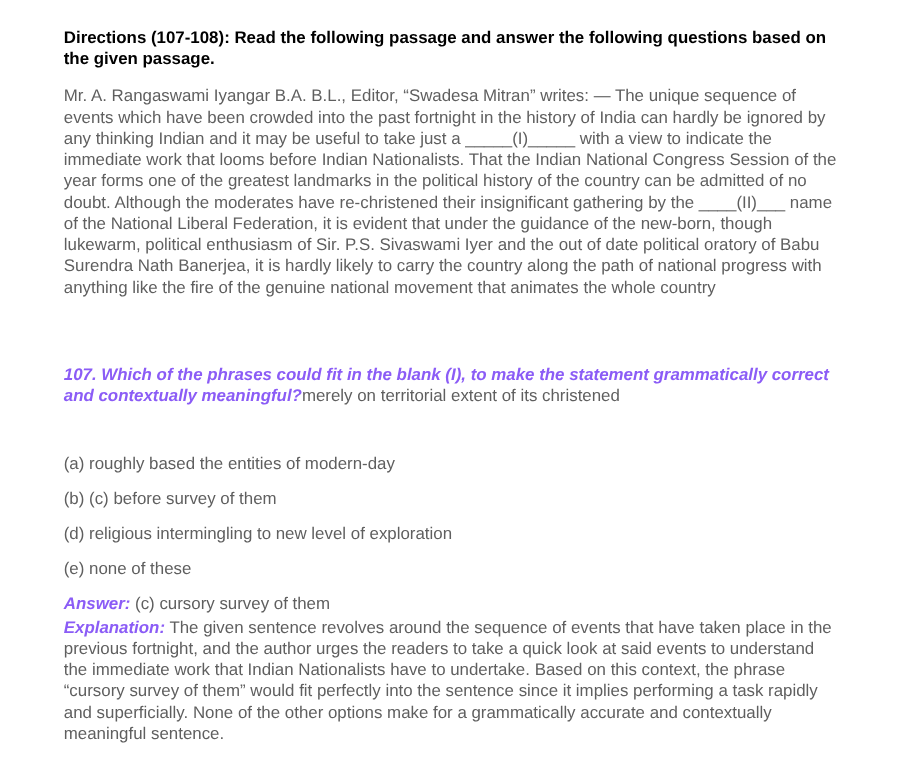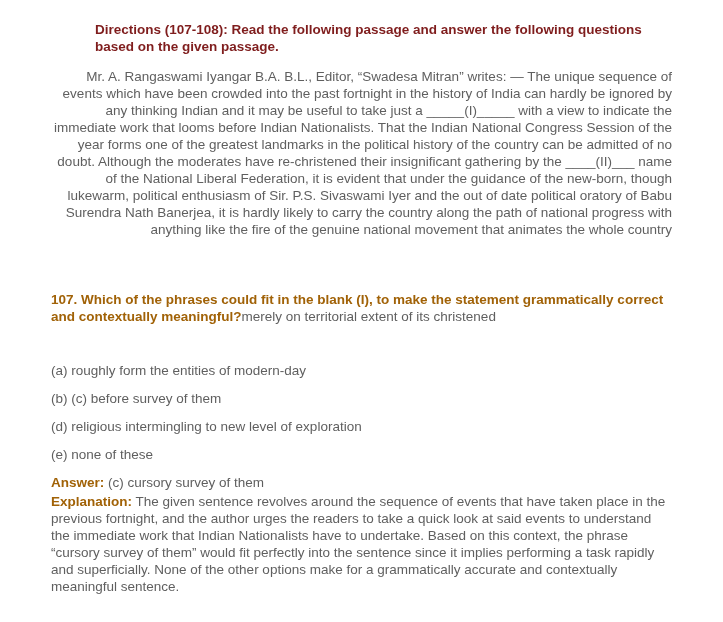--- a/index.html
+++ b/index.html
@@ -17,31 +17,30 @@
     color: #5f5f5f;
     box-sizing: border-box;
     padding: 21px 51px 0 51px;
   }
   .page {
     width: 621px;
   }
   p { margin: 0; }
   .bold {
     font-weight: bold;
-    color: #a16207;
+    color: #8b5cf6;
+    font-style: italic;
   }
   .directions-heading {
     font-weight: bold;
-    color: #7f1d1d;
+    color: #000000;
     margin-bottom: 13px;
-    margin-left: 44px;
   }
   .passage {
     margin-bottom: 53px;
-    text-align: right;
   }
   .question {
     margin-bottom: 37px;
   }
   .option {
     margin-bottom: 11px;
   }
   .answer-line {
     margin-bottom: 2px;
   }
@@ -53,21 +52,21 @@
 <body>
 
 <div class="page">
 
   <p class="directions-heading">Directions (107-108): Read the following passage and answer the following questions based on the given passage.</p>
 
   <p class="passage">Mr. A. Rangaswami Iyangar B.A. B.L., Editor, “Swadesa Mitran” writes: — The unique sequence of events which have been crowded into the past fortnight in the history of India can hardly be ignored by any thinking Indian and it may be useful to take just a _____(I)_____ with a view to indicate the immediate work that looms before Indian Nationalists. That the Indian National Congress Session of the year forms one of the greatest landmarks in the political history of the country can be admitted of no doubt. Although the moderates have re-christened their insignificant gathering by the ____(II)___ name of the National Liberal Federation, it is evident that under the guidance of the new-born, though lukewarm, political enthusiasm of Sir. P.S. Sivaswami Iyer and the out of date political oratory of Babu Surendra Nath Banerjea, it is hardly likely to carry the country along the path of national progress with anything like the fire of the genuine national movement that animates the whole country</p>
 
   <p class="question"><span class="bold">107. Which of the phrases could fit in the blank (I), to make the statement grammatically correct and contextually meaningful?</span><span>merely on territorial extent of its christened</span></p>
 
-  <p class="option">(a) roughly form the entities of modern-day</p>
+  <p class="option">(a) roughly based the entities of modern-day</p>
 
   <p class="option">(b) (c) before survey of them</p>
 
   <p class="option">(d) religious intermingling to new level of exploration</p>
 
   <p class="option">(e) none of these</p>
 
   <p class="answer-line"><span class="bold">Answer:</span><span> (c) cursory survey of them</span></p>
 
   <p class="explanation"><span class="bold">Explanation:</span><span> The given sentence revolves around the sequence of events that have taken place in the previous fortnight, and the author urges the readers to take a quick look at said events to understand the immediate work that Indian Nationalists have to undertake. Based on this context, the phrase “cursory survey of them” would fit perfectly into the sentence since it implies performing a task rapidly and superficially. None of the other options make for a grammatically accurate and contextually meaningful sentence.</span></p>

